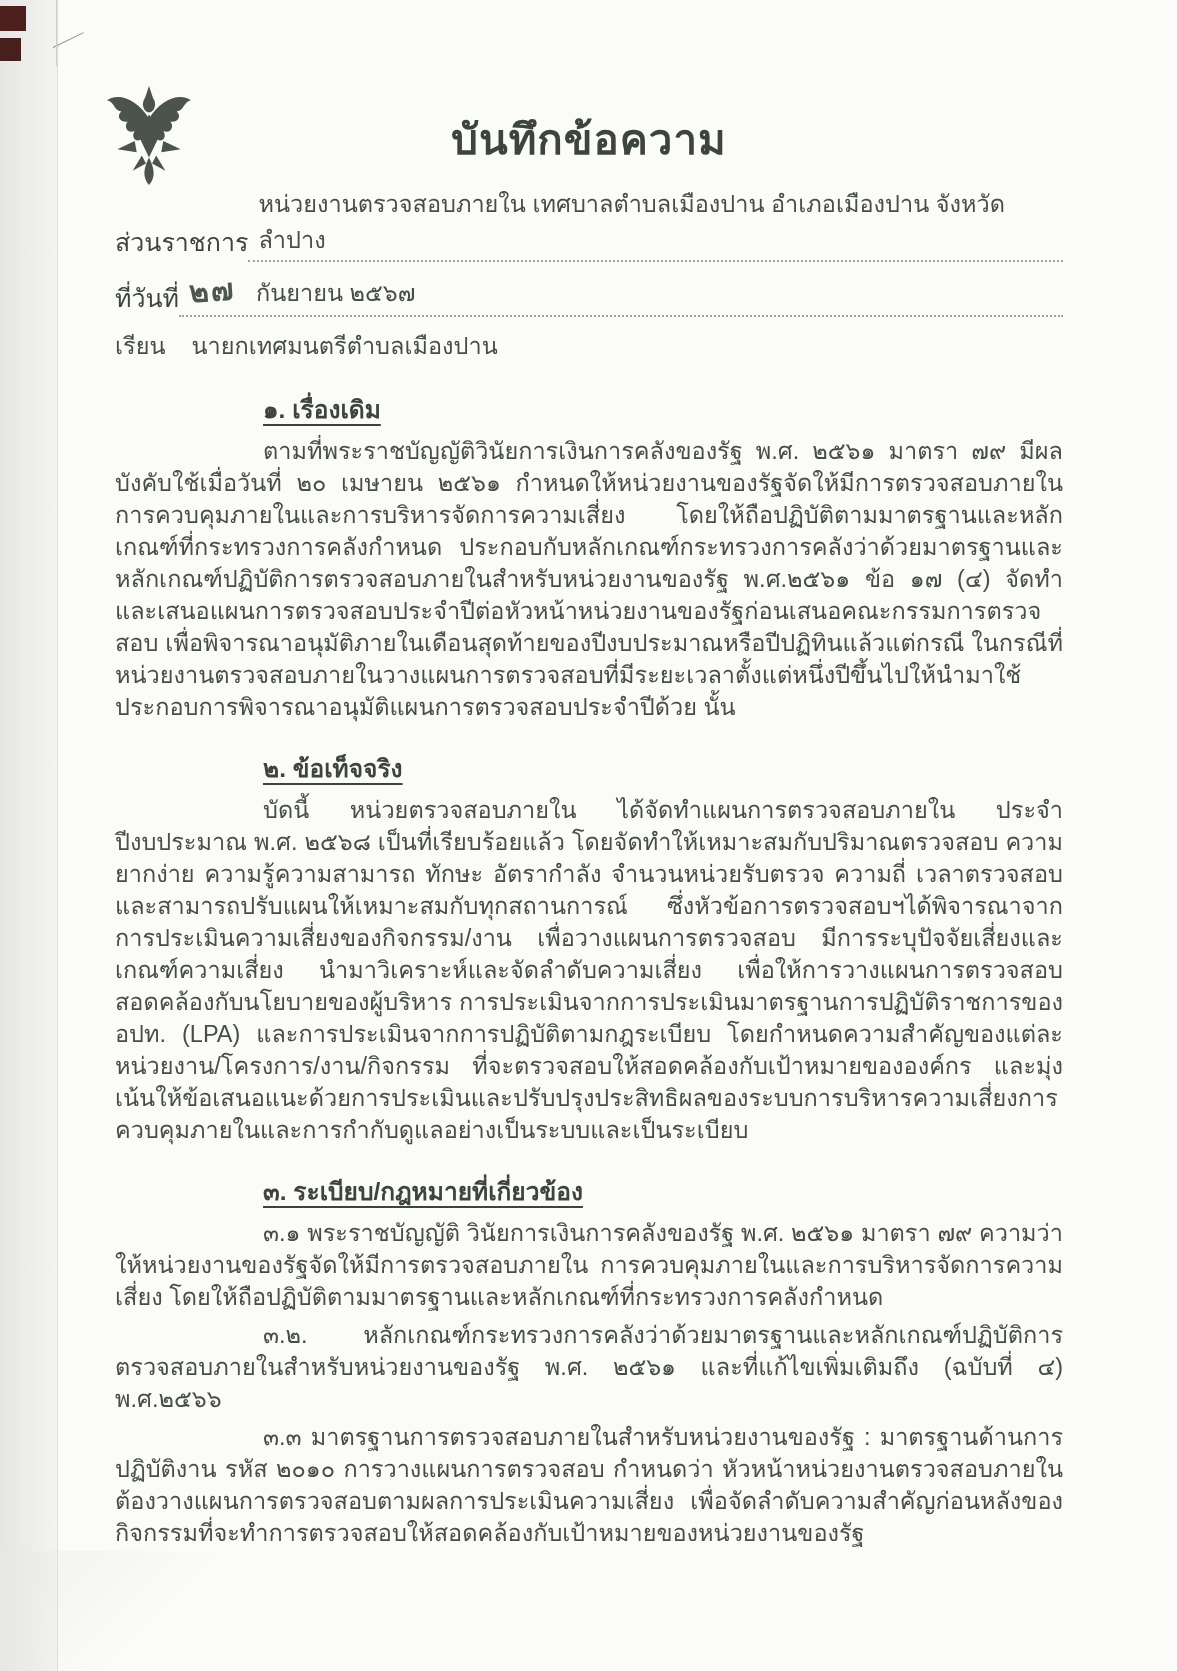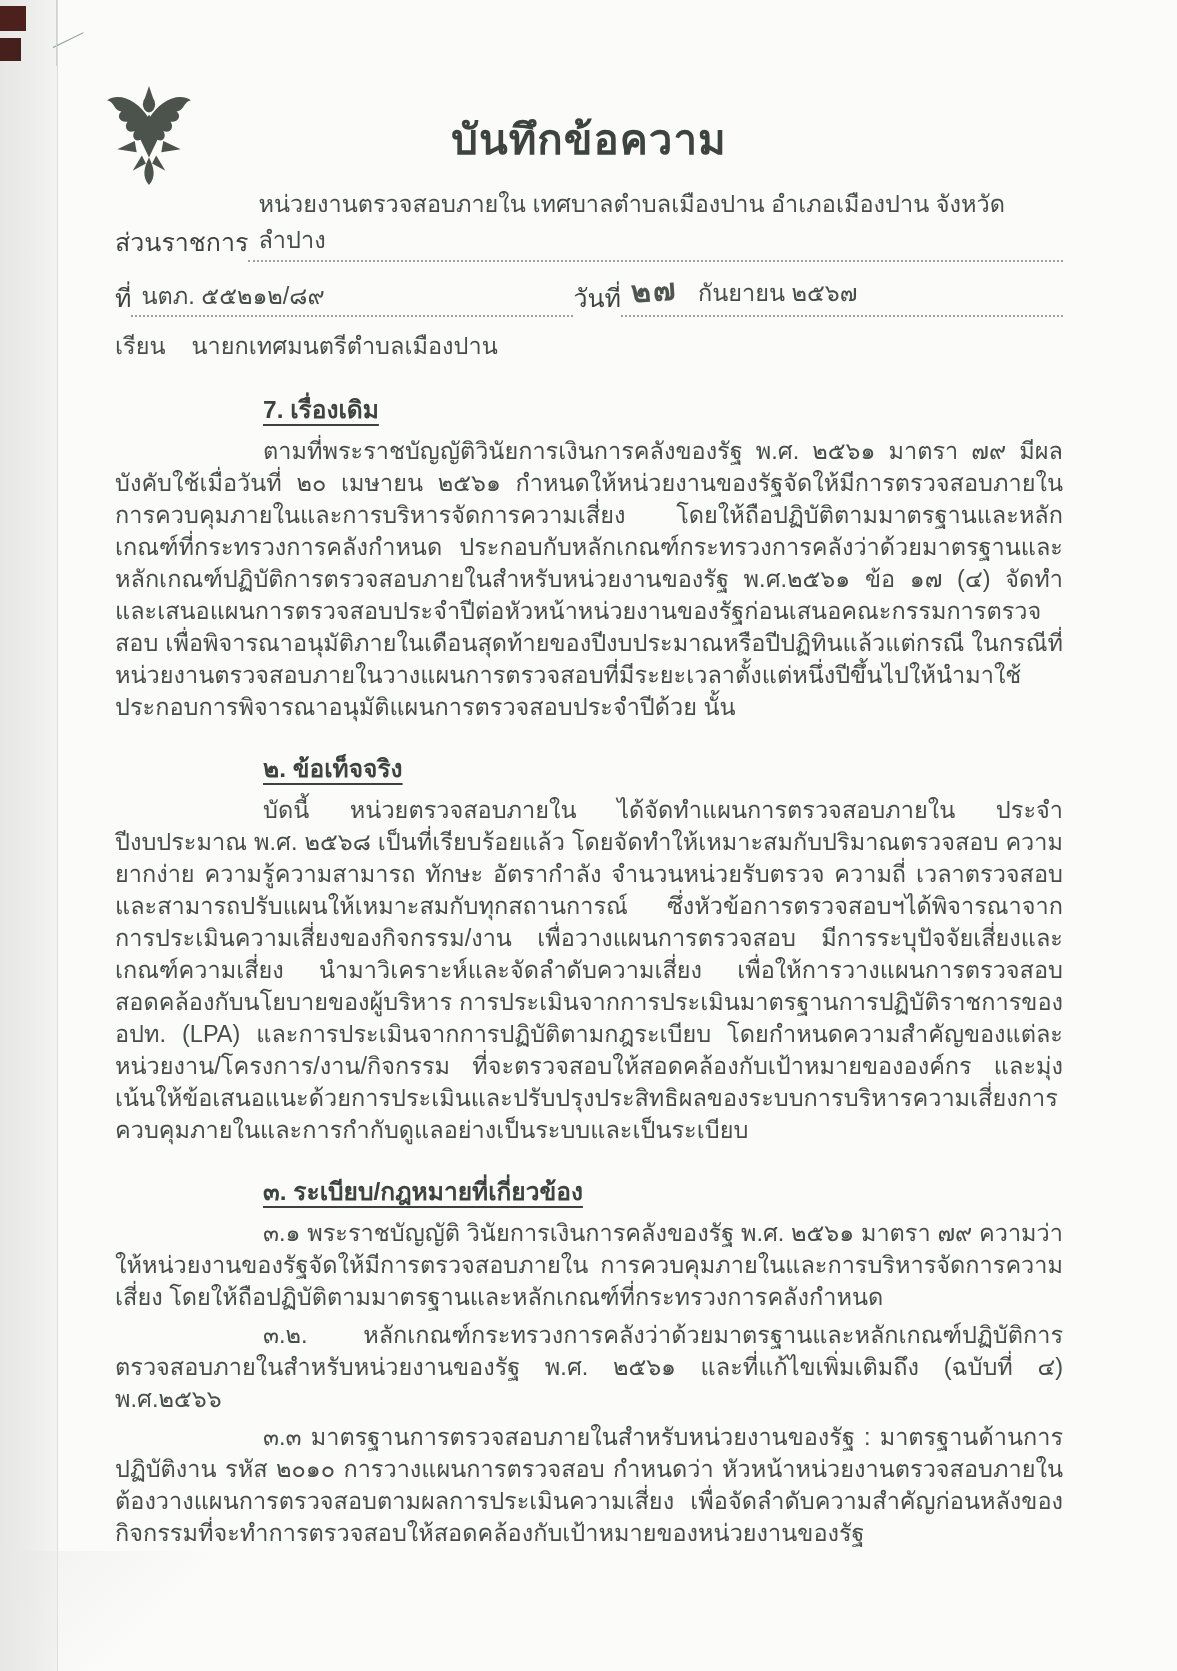--- a/index.html
+++ b/index.html
@@ -96,35 +96,34 @@
 
     <div class="doc-title">บันทึกข้อความ</div>
 
     <div class="form-row">
       <span class="form-label">ส่วนราชการ</span>
       <span class="dotted">หน่วยงานตรวจสอบภายใน  เทศบาลตำบลเมืองปาน  อำเภอเมืองปาน  จังหวัดลำปาง</span>
     </div>
 
     <div class="form-row">
       <span class="form-label">ที่</span>
-      <span class="dotted">นตภ. ๕๕๒๑๒/๘๙</span>
       <span class="form-label">วันที่</span>
       <span class="dotted">
         <span class="hand-date">๒๗</span>
         <span>กันยายน ๒๕๖๗</span>
       </span>
     </div>
 
 
     <div class="plain-row">
       <span class="form-label">เรียน</span>
       <span class="to-value">นายกเทศมนตรีตำบลเมืองปาน</span>
     </div>
 
-    <div class="section-heading">7. เรื่องเดิม</div>
+    <div class="section-heading">๑. เรื่องเดิม</div>
     <p class="para">ตามที่พระราชบัญญัติวินัยการเงินการคลังของรัฐ พ.ศ. ๒๕๖๑ มาตรา ๗๙ มีผลบังคับใช้เมื่อวันที่ ๒๐ เมษายน ๒๕๖๑ กำหนดให้หน่วยงานของรัฐจัดให้มีการตรวจสอบภายใน การควบคุมภายในและการบริหารจัดการความเสี่ยง โดยให้ถือปฏิบัติตามมาตรฐานและหลักเกณฑ์ที่กระทรวงการคลังกำหนด ประกอบกับหลักเกณฑ์กระทรวงการคลังว่าด้วยมาตรฐานและหลักเกณฑ์ปฏิบัติการตรวจสอบภายในสำหรับหน่วยงานของรัฐ พ.ศ.๒๕๖๑ ข้อ ๑๗ (๔) จัดทำและเสนอแผนการตรวจสอบประจำปีต่อหัวหน้าหน่วยงานของรัฐก่อนเสนอคณะกรรมการตรวจสอบ เพื่อพิจารณาอนุมัติภายในเดือนสุดท้ายของปีงบประมาณหรือปีปฏิทินแล้วแต่กรณี ในกรณีที่หน่วยงานตรวจสอบภายในวางแผนการตรวจสอบที่มีระยะเวลาตั้งแต่หนึ่งปีขึ้นไปให้นำมาใช้ประกอบการพิจารณาอนุมัติแผนการตรวจสอบประจำปีด้วย นั้น</p>
 
     <div class="section-heading">๒. ข้อเท็จจริง</div>
     <p class="para">บัดนี้ หน่วยตรวจสอบภายใน ได้จัดทำแผนการตรวจสอบภายใน ประจำปีงบประมาณ พ.ศ. ๒๕๖๘ เป็นที่เรียบร้อยแล้ว โดยจัดทำให้เหมาะสมกับปริมาณตรวจสอบ ความยากง่าย ความรู้ความสามารถ ทักษะ อัตรากำลัง จำนวนหน่วยรับตรวจ ความถี่ เวลาตรวจสอบ และสามารถปรับแผนให้เหมาะสมกับทุกสถานการณ์  ซึ่งหัวข้อการตรวจสอบฯได้พิจารณาจากการประเมินความเสี่ยงของกิจกรรม/งาน เพื่อวางแผนการตรวจสอบ มีการระบุปัจจัยเสี่ยงและเกณฑ์ความเสี่ยง นำมาวิเคราะห์และจัดลำดับความเสี่ยง เพื่อให้การวางแผนการตรวจสอบสอดคล้องกับนโยบายของผู้บริหาร การประเมินจากการประเมินมาตรฐานการปฏิบัติราชการของ อปท. (LPA) และการประเมินจากการปฏิบัติตามกฎระเบียบ โดยกำหนดความสำคัญของแต่ละหน่วยงาน/โครงการ/งาน/กิจกรรม ที่จะตรวจสอบให้สอดคล้องกับเป้าหมายขององค์กร และมุ่งเน้นให้ข้อเสนอแนะด้วยการประเมินและปรับปรุงประสิทธิผลของระบบการบริหารความเสี่ยงการควบคุมภายในและการกำกับดูแลอย่างเป็นระบบและเป็นระเบียบ</p>
 
     <div class="section-heading">๓. ระเบียบ/กฎหมายที่เกี่ยวข้อง</div>
     <p class="para">๓.๑ พระราชบัญญัติ วินัยการเงินการคลังของรัฐ พ.ศ. ๒๕๖๑ มาตรา ๗๙ ความว่า ให้หน่วยงานของรัฐจัดให้มีการตรวจสอบภายใน การควบคุมภายในและการบริหารจัดการความเสี่ยง โดยให้ถือปฏิบัติตามมาตรฐานและหลักเกณฑ์ที่กระทรวงการคลังกำหนด</p>
     <p class="para">๓.๒. หลักเกณฑ์กระทรวงการคลังว่าด้วยมาตรฐานและหลักเกณฑ์ปฏิบัติการตรวจสอบภายในสำหรับหน่วยงานของรัฐ พ.ศ. ๒๕๖๑ และที่แก้ไขเพิ่มเติมถึง (ฉบับที่ ๔) พ.ศ.๒๕๖๖</p>
     <p class="para">๓.๓ มาตรฐานการตรวจสอบภายในสำหรับหน่วยงานของรัฐ : มาตรฐานด้านการปฏิบัติงาน รหัส ๒๐๑๐ การวางแผนการตรวจสอบ กำหนดว่า หัวหน้าหน่วยงานตรวจสอบภายในต้องวางแผนการตรวจสอบตามผลการประเมินความเสี่ยง เพื่อจัดลำดับความสำคัญก่อนหลังของกิจกรรมที่จะทำการตรวจสอบให้สอดคล้องกับเป้าหมายของหน่วยงานของรัฐ</p>
 

